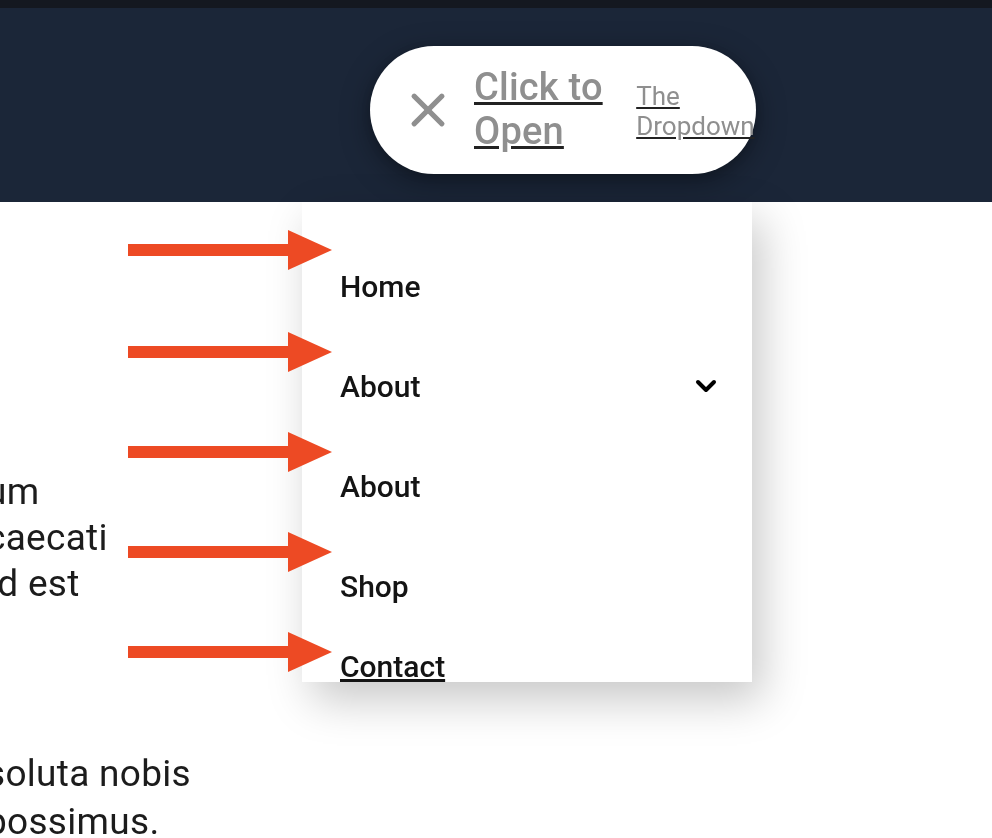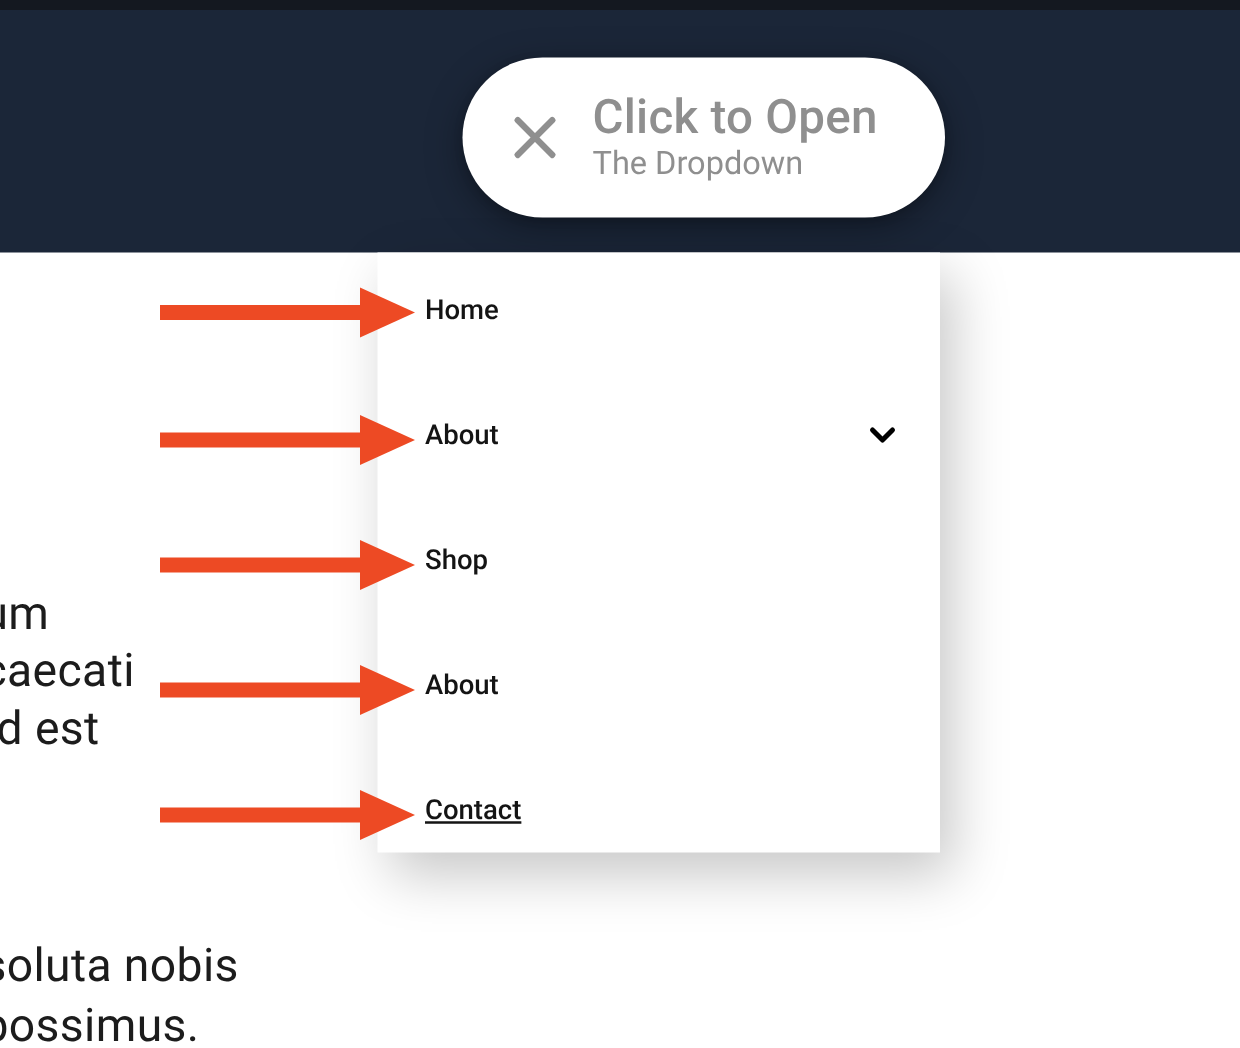--- a/index.html
+++ b/index.html
@@ -44,43 +44,43 @@
       position:relative;
     }
     .pill .x-ico::before,
     .pill .x-ico::after {
       content:""; position:absolute; left:50%; top:50%;
       width:44px; height:5px; background:#8f8f8f; border-radius:2px;
     }
     .pill .x-ico::before { transform:translate(-50%,-50%) rotate(45deg); }
     .pill .x-ico::after  { transform:translate(-50%,-50%) rotate(-45deg); }
 
-    .pill .texts { display:flex; flex-direction:column; line-height:1.15; }
+    .pill .texts { display:flex; flex-direction:row; line-height:1.15;text-decoration:underline; }
     .pill .t1 { font-size:38px; font-weight:500; color:#8f8f8f; letter-spacing:.2px; }
-    .pill .t2 { font-size:26px; font-weight:400; color:#8f8f8f; margin-top:0; }
+    .pill .t2 { font-size:26px; font-weight:400; color:#8f8f8f; margin-top:16px; }
 
     
     .panel {
       position:absolute;
       top:202px;          
       left:302px;
       width:450px;
       height:480px;
       background:#ffffff;
       box-shadow:10px 18px 42px rgba(0,0,0,.22);
       padding:34px 30px 28px 38px;
     }
     .panel ul { list-style:none; }
     .panel li {
-      font-size:22px;
+      font-size:30px;
       font-weight:500;
       color:#141414;
       height:100px;
       display:flex;
-      align-items:flex-start;
+      align-items:center;
       justify-content:space-between;
       cursor:pointer;
     }
     .panel li:last-child { height:60px;text-decoration:underline; }
     .chev {
       width:24px; height:24px; position:relative; margin-right:4px;
     }
     .chev svg { width:100%; height:100%; display:block; }
 
     
@@ -136,24 +136,24 @@
     </li>
     <li>
       <span>About</span>
       <span class="chev">
         <svg viewBox="0 0 24 24">
             <path d="M4 8l8 8 8-8" fill="none" stroke="#000" stroke-width="4" stroke-linecap="round" stroke-linejoin="round"></path>
           </svg>
       </span>
     </li>
     <li>
-      <span>Shop</span>
+      <span>About</span>
     </li>
     <li>
-      <span>About</span>
+      <span>Shop</span>
     </li>
     <li>
       <span>Contact</span>
     </li>
   </ul>
 </div>
 
 <div class="arrow" style="top:230px">
     <div class="shaft"></div>
     <div class="head"></div>

